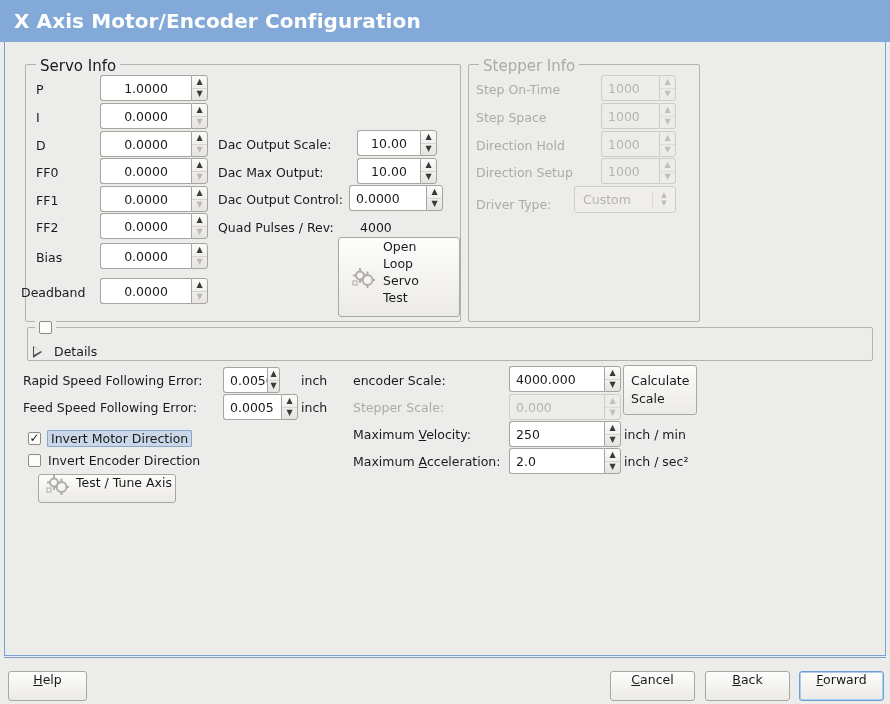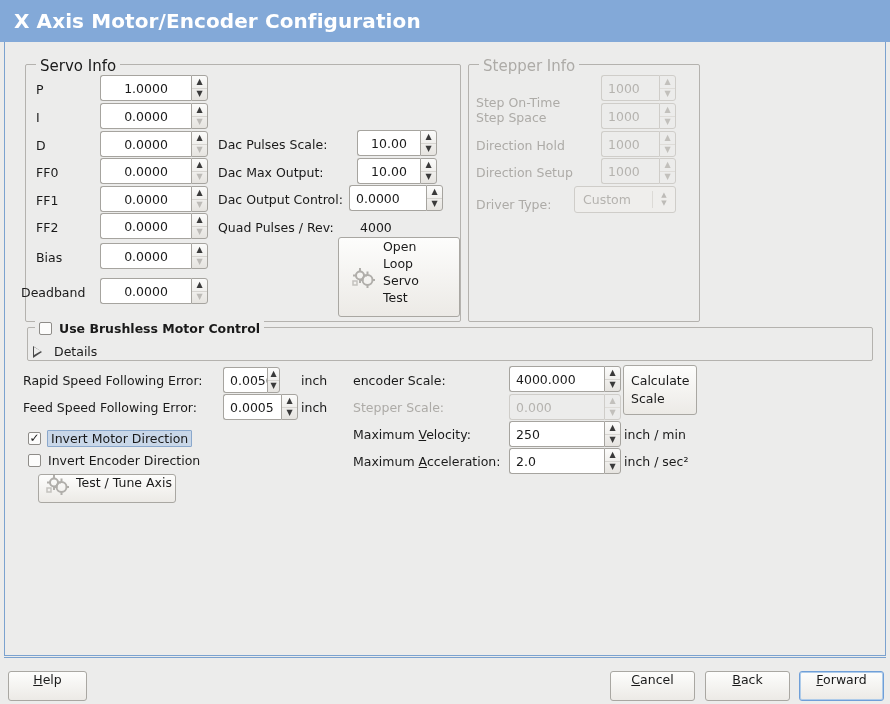--- a/index.html
+++ b/index.html
@@ -354,21 +354,21 @@
       </div>
     </div>
     <div class="spin" style="left:95px; top:236px; width:108px;">
       <div class="entry center">0.0000</div>
       <div class="btns">
         <div class="ar up">▲</div>
         <div class="ar dn faded">▼</div>
       </div>
     </div>
 
-    <div class="lbl" style="left:213px; top:95px;">Dac Pulses Scale:</div>
+    <div class="lbl" style="left:213px; top:95px;">Dac Output Scale:</div>
     <div class="lbl" style="left:213px; top:123px;">Dac Max Output:</div>
     <div class="lbl" style="left:213px; top:150px;">Dac Output Control:</div>
     <div class="lbl" style="left:213px; top:178px;">Quad Pulses / Rev:</div>
     <div class="lbl" style="left:355px; top:178px;">4000</div>
 
     <div class="spin" style="left:352px; top:88px; width:80px;">
       <div class="entry center">10.00</div>
       <div class="btns">
         <div class="ar up">▲</div>
         <div class="ar dn">▼</div>
@@ -414,21 +414,21 @@
         <span>Loop</span>
         <span>Servo</span>
         <span>Test</span>
       </span>
     </div>
 
     <div class="frame disabled" style="left:463px; top:22px; width:232px; height:258px;">
       <span class="legend">Stepper Info</span>
     </div>
 
-    <div class="lbl dis" style="left:471px; top:40px;margin-top:13px;">Step On-Time</div>
+    <div class="lbl dis" style="left:471px; top:40px;">Step On-Time</div>
     <div class="lbl dis" style="left:471px; top:68px;">Step Space</div>
     <div class="lbl dis" style="left:471px; top:96px;">Direction Hold</div>
     <div class="lbl dis" style="left:471px; top:123px;">Direction Setup</div>
     <div class="lbl dis" style="left:471px; top:155px;">Driver Type:</div>
 
     <div class="spin dis" style="left:596px; top:33px; width:75px;">
       <div class="entry left">1000</div>
       <div class="btns">
         <div class="ar up">▲</div>
         <div class="ar dn">▼</div>
@@ -462,21 +462,20 @@
       <span class="chev">
         <span>▲</span>
         <span>▼</span>
       </span>
     </div>
 
     <div class="frame" style="left:22px; top:285px; width:846px; height:34px;">
     </div>
     <div class="check" style="left:30px; top:279px; background:#ececeb; padding:0 4px;">
       <span class="box"></span>
-      <span class="ctext bold">Use Brushless Motor Control</span>
     </div>
     <div class="expander" style="left:26px; top:302px;">
       <span class="tri"></span>
       <span class="etext">Details</span>
     </div>
 
     <div class="lbl" style="left:18px; top:331px;">Rapid Speed Following Error:</div>
     <div class="spin" style="left:218px; top:325px; width:57px;">
       <div class="entry left">0.0050</div>
       <div class="btns">

